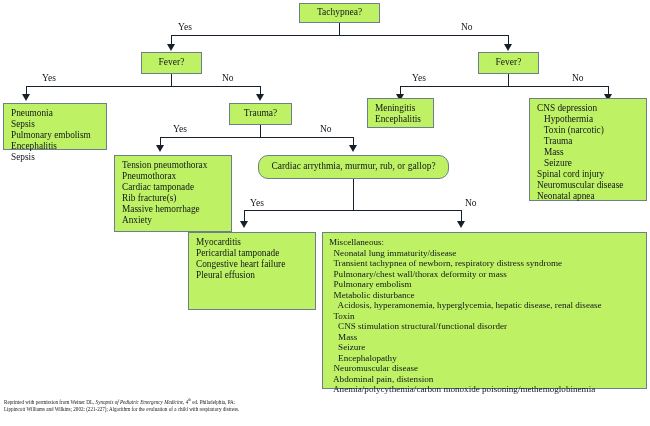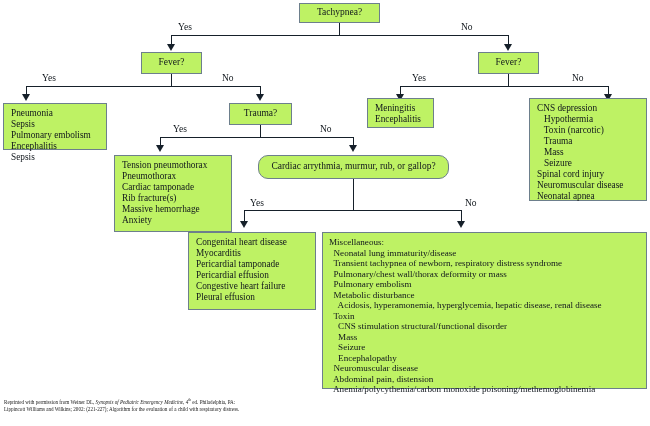--- a/index.html
+++ b/index.html
@@ -164,21 +164,21 @@
   </div>
 
   <div class="node list" id="box-pneumonia" style="left:3px; top:103px; width:104px; height:47px;"><span class="line">Pneumonia</span><span class="line">Sepsis</span><span class="line">Pulmonary embolism</span><span class="line">Encephalitis</span><span class="line">Sepsis</span></div>
 
   <div class="node list" id="box-trauma-yes" style="left:114px; top:155px; width:118px; height:77px;"><span class="line">Tension pneumothorax</span><span class="line">Pneumothorax</span><span class="line">Cardiac tamponade</span><span class="line">Rib fracture(s)</span><span class="line">Massive hemorrhage</span><span class="line">Anxiety</span></div>
 
   <div class="node list" id="box-meningitis" style="left:367px; top:98px; width:67px; height:30px;"><span class="line">Meningitis</span><span class="line">Encephalitis</span></div>
 
   <div class="node list" id="box-cns" style="left:529px; top:98px; width:118px; height:103px;"><span class="line">CNS depression</span><span class="line">   Hypothermia</span><span class="line">   Toxin (narcotic)</span><span class="line">   Trauma</span><span class="line">   Mass</span><span class="line">   Seizure</span><span class="line">Spinal cord injury</span><span class="line">Neuromuscular disease</span><span class="line">Neonatal apnea</span></div>
 
-  <div class="node list" id="box-cardiac-yes" style="left:188px; top:232px; width:128px; height:78px;"><span class="line">Congenital heart disease</span><span class="line">Myocarditis</span><span class="line">Pericardial tamponade</span><span class="line">Pericardial effusion</span><span class="line">Congestive heart failure</span><span class="line">Pleural effusion</span></div>
+  <div class="node list" id="box-cardiac-yes" style="left:188px; top:232px; width:128px; height:78px;"><span class="line">Myocarditis</span><span class="line">Pericardial tamponade</span><span class="line">Congestive heart failure</span><span class="line">Pleural effusion</span></div>
 
   <div class="node misc" id="box-misc" style="left:322px; top:232px; width:325px; height:157px;"><span class="line">Miscellaneous:</span><span class="line">  Neonatal lung immaturity/disease</span><span class="line">  Transient tachypnea of newborn, respiratory distress syndrome</span><span class="line">  Pulmonary/chest wall/thorax deformity or mass</span><span class="line">  Pulmonary embolism</span><span class="line">  Metabolic disturbance</span><span class="line">    Acidosis, hyperamonemia, hyperglycemia, hepatic disease, renal disease</span><span class="line">  Toxin</span><span class="line">    CNS stimulation structural/functional disorder</span><span class="line">    Mass</span><span class="line">    Seizure</span><span class="line">    Encephalopathy</span><span class="line">  Neuromuscular disease</span><span class="line">  Abdominal pain, distension</span><span class="line">  Anemia/polycythemia/carbon monoxide poisoning/methemoglobinemia</span></div>
 
   <div id="caption">
     <span class="cline"><span>Reprinted with permission from Weiner DL, </span><i>Synopsis of Pediatric Emergency Medicine</i><span>, 4</span><sup>th</sup><span> ed. Philadelphia, PA:</span></span>
     <span class="cline">Lippincott Williams and Wilkins; 2002: (221-227); Algorithm for the evaluation of a child with respiratory distress.</span>
   </div>
 
 </div>
 

